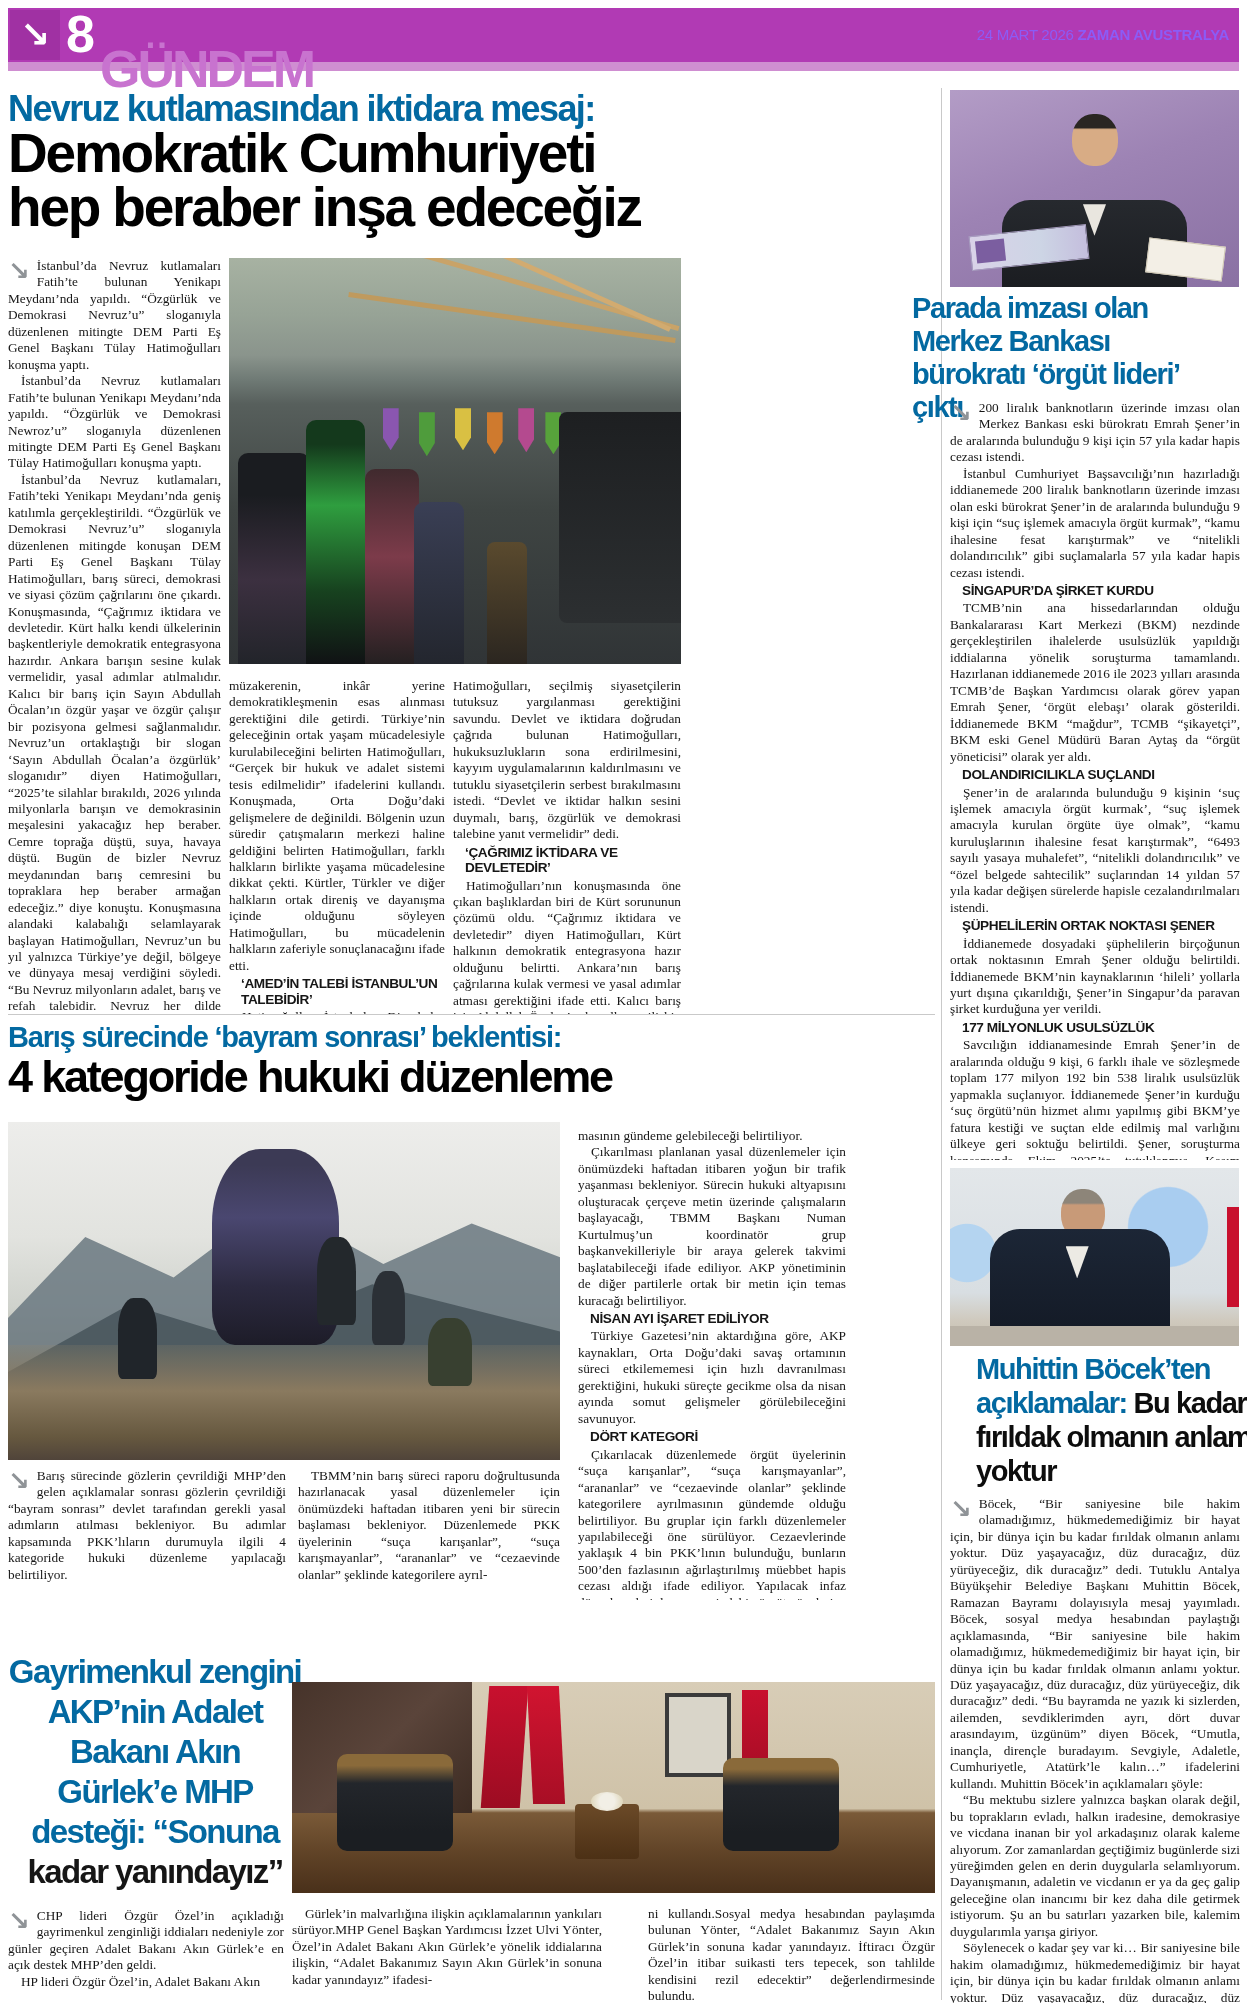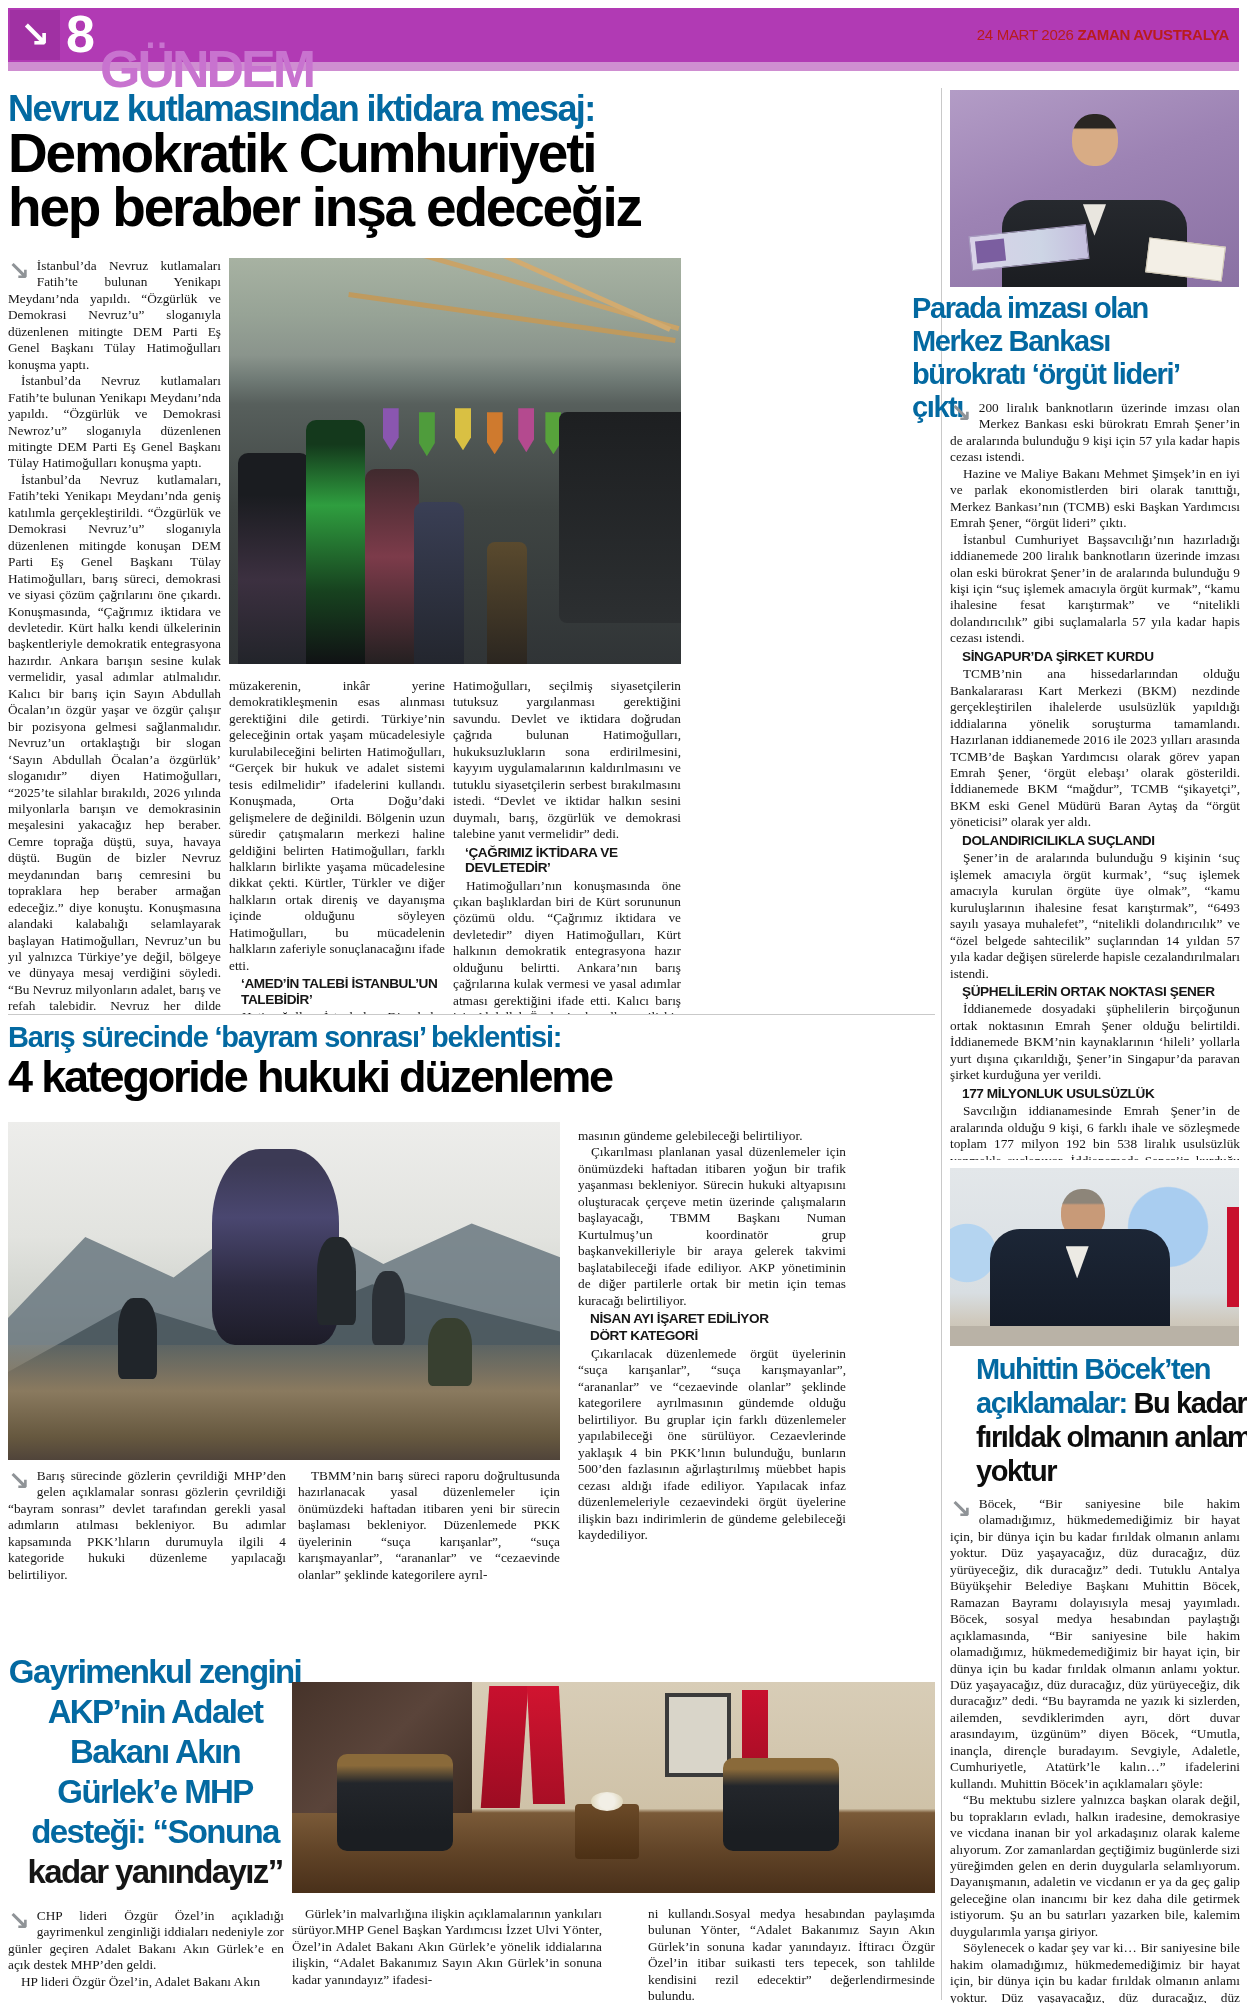--- a/index.html
+++ b/index.html
@@ -19,21 +19,21 @@
   .hl{font-family:"Liberation Sans","DejaVu Sans",sans-serif;font-weight:bold;color:#000000;letter-spacing:-2.2px;}
   .photo{position:absolute;overflow:hidden;background:#ccc;}
   .ph{position:absolute;}
   #hbar{left:8px;top:8px;width:1231px;height:54px;background:#b13ab4;}
   #hstrip{left:8px;top:62px;width:1231px;height:9px;background:#cf8ed1;}
   #hlogo{left:10px;top:10px;width:50px;height:50px;background:#a02fa3;background:#a031a3;
          display:flex;align-items:center;justify-content:center;}
   #hlogo span{color:#fff;font-size:36px;line-height:36px;font-family:"DejaVu Sans",sans-serif;font-weight:bold;}
   #hnum{left:66px;top:7px;font-size:52px;line-height:54px;color:#ffffff;font-weight:bold;letter-spacing:-2px;}
   #hsec{left:100px;top:7px;font-size:52px;line-height:54px;color:#c873cf;font-weight:bold;letter-spacing:-3px;margin-top:35px;}
-  #hdate{right:18px;top:26px;font-size:15px;color:#b91c1c;letter-spacing:-0.3px;}
+  #hdate{right:18px;top:26px;font-size:15px;color:#8b5cf6;letter-spacing:-0.3px;}
   #hdate .bold{font-weight:bold;}
   #a1-kicker{left:8px;top:90px;width:660px;font-size:36px;line-height:38px;}
   #a1-headline{left:8px;top:126px;width:700px;font-size:55px;line-height:54px;}
   #a1-col1{left:8px;top:258px;width:213px;height:757px;}
   #a1-col2{left:229px;top:678px;width:216px;height:337px;}
   #a1-col3{left:453px;top:678px;width:228px;height:337px;}
   #photo-nevruz{left:229px;top:258px;width:452px;height:406px;}
   #vrule{left:941px;top:88px;width:1px;height:1912px;background:#c9c9c9;}
   #rule-a2{left:8px;top:1014px;width:927px;height:1px;background:#c9c9c9;}
   #a2-kicker{left:8px;top:1022px;width:680px;font-size:29px;line-height:31px;letter-spacing:-1.2px;}
@@ -130,20 +130,21 @@
   <div class="ph" style="left:56%;top:34%;width:7%;height:26%;background:#23282c;border-radius:40% 40% 10% 10%;"></div>
   <div class="ph" style="left:66%;top:44%;width:6%;height:22%;background:#2b3036;border-radius:40% 40% 10% 10%;"></div>
   <div class="ph" style="left:20%;top:52%;width:7%;height:24%;background:#20252a;border-radius:40% 40% 10% 10%;"></div>
   <div class="ph" style="left:76%;top:58%;width:8%;height:20%;background:#384030;border-radius:40% 40% 10% 10%;"></div>
 </div>
 
 <div id="a2-colC" class="abs colbox">
   <p class="bp">masının gündeme gelebileceği belirtiliyor.</p>
   <p class="bp ind">Çıkarılması planlanan yasal düzenlemeler için önümüzdeki haftadan itibaren yoğun bir trafik yaşanması bekleniyor. Sürecin hukuki altyapısını oluşturacak çerçeve metin üzerinde çalışmaların başlayacağı, TBMM Başkanı Numan Kurtulmuş’un koordinatör grup başkanvekilleriyle bir araya gelerek takvimi başlatabileceği ifade ediliyor. AKP yönetiminin de diğer partilerle ortak bir metin için temas kuracağı belirtiliyor.</p>
   <div class="subhead">NİSAN AYI İŞARET EDİLİYOR</div>
+  <p class="bp ind">Türkiye Gazetesi’nin aktardığına göre, AKP kaynakları, Orta Doğu’daki savaş ortamının süreci etkilememesi için hızlı davranılması gerektiğini, hukuki süreçte gecikme olsa da nisan ayında somut gelişmeler görülebileceğini savunuyor.</p>
   <div class="subhead">DÖRT KATEGORİ</div>
   <p class="bp ind">Çıkarılacak düzenlemede örgüt üyelerinin “suça karışanlar”, “suça karışmayanlar”, “arananlar” ve “cezaevinde olanlar” şeklinde kategorilere ayrılmasının gündemde olduğu belirtiliyor. Bu gruplar için farklı düzenlemeler yapılabileceği öne sürülüyor. Cezaevlerinde yaklaşık 4 bin PKK’lının bulunduğu, bunların 500’den fazlasının ağırlaştırılmış müebbet hapis cezası aldığı ifade ediliyor. Yapılacak infaz düzenlemeleriyle cezaevindeki örgüt üyelerine ilişkin bazı indirimlerin de gündeme gelebileceği kaydediliyor.</p>
 </div>
 
 <div id="a2-colA" class="abs colbox">
   <p class="bp"><span class="arrow">↘</span><span>Barış sürecinde gözlerin çevrildiği MHP’den gelen açıklamalar sonrası gözlerin çevrildiği “bayram sonrası” devlet tarafından gerekli yasal adımların atılması bekleniyor. Bu adımlar kapsamında PKK’lıların durumuyla ilgili 4 kategoride hukuki düzenleme yapılacağı belirtiliyor.</span></p>
 </div>
 <div id="a2-colB" class="abs colbox">
   <p class="bp ind">TBMM’nin barış süreci raporu doğrultusunda hazırlanacak yasal düzenlemeler için önümüzdeki haftadan itibaren yeni bir sürecin başlaması bekleniyor. Düzenlemede PKK üyelerinin “suça karışanlar”, “suça karışmayanlar”, “arananlar” ve “cezaevinde olanlar” şeklinde kategorilere ayrıl-</p>
 </div>
@@ -182,21 +183,20 @@
   <div class="ph" style="left:50%;top:12%;width:46px;height:52px;margin-left:-23px;background:linear-gradient(180deg,#2a2622 26%,#d8ac85 30%);border-radius:46%;"></div>
   <div class="ph" style="left:18%;bottom:0;width:64%;height:44%;background:linear-gradient(180deg,#26292e,#1b1d21);border-radius:28px 28px 0 0;"></div>
   <div class="ph" style="left:46%;bottom:26%;width:8%;height:16%;background:#e9e6df;clip-path:polygon(0 0,100% 0,50% 100%);"></div>
   <div class="ph" style="left:7%;bottom:11%;width:40%;height:17%;background:linear-gradient(90deg,#d9d2e8,#cdd5e5 60%,#c4bedd);border:1px solid #a89ec0;transform:rotate(-6deg);"></div>
   <div class="ph" style="left:9%;bottom:13%;width:10%;height:11%;background:#7b5ea0;transform:rotate(-6deg);"></div>
   <div class="ph" style="right:5%;bottom:5%;width:26%;height:17%;background:#f3efe6;transform:rotate(7deg);border:1px solid #cfc7b4;"></div>
 </div>
 <div id="s1-headline" class="abs red">Parada imzası olan Merkez Bankası bürokratı ‘örgüt lideri’ çıktı</div>
 <div id="s1-body" class="abs colbox">
   <p class="bp"><span class="arrow">↘</span><span>200 liralık banknotların üzerinde imzası olan Merkez Bankası eski bürokratı Emrah Şener’in de aralarında bulunduğu 9 kişi için 57 yıla kadar hapis cezası istendi.</span></p>
-  <p class="bp ind">Hazine ve Maliye Bakanı Mehmet Şimşek’in en iyi ve parlak ekonomistlerden biri olarak tanıttığı, Merkez Bankası’nın (TCMB) eski Başkan Yardımcısı Emrah Şener, “örgüt lideri” çıktı.</p>
   <p class="bp ind">İstanbul Cumhuriyet Başsavcılığı’nın hazırladığı iddianemede 200 liralık banknotların üzerinde imzası olan eski bürokrat Şener’in de aralarında bulunduğu 9 kişi için “suç işlemek amacıyla örgüt kurmak”, “kamu ihalesine fesat karıştırmak” ve “nitelikli dolandırıcılık” gibi suçlamalarla 57 yıla kadar hapis cezası istendi.</p>
   <div class="subhead">SİNGAPUR’DA ŞİRKET KURDU</div>
   <p class="bp ind">TCMB’nin ana hissedarlarından olduğu Bankalararası Kart Merkezi (BKM) nezdinde gerçekleştirilen ihalelerde usulsüzlük yapıldığı iddialarına yönelik soruşturma tamamlandı. Hazırlanan iddianemede 2016 ile 2023 yılları arasında TCMB’de Başkan Yardımcısı olarak görev yapan Emrah Şener, ‘örgüt elebaşı’ olarak gösterildi. İddianemede BKM “mağdur”, TCMB “şikayetçi”, BKM eski Genel Müdürü Baran Aytaş da “örgüt yöneticisi” olarak yer aldı.</p>
   <div class="subhead">DOLANDIRICILIKLA SUÇLANDI</div>
   <p class="bp ind">Şener’in de aralarında bulunduğu 9 kişinin ‘suç işlemek amacıyla örgüt kurmak’, “suç işlemek amacıyla kurulan örgüte üye olmak”, “kamu kuruluşlarının ihalesine fesat karıştırmak”, “6493 sayılı yasaya muhalefet”, “nitelikli dolandırıcılık” ve “özel belgede sahtecilik” suçlarından 14 yıldan 57 yıla kadar değişen sürelerde hapisle cezalandırılmaları istendi.</p>
   <div class="subhead">ŞÜPHELİLERİN ORTAK NOKTASI ŞENER</div>
   <p class="bp ind">İddianemede dosyadaki şüphelilerin birçoğunun ortak noktasının Emrah Şener olduğu belirtildi. İddianemede BKM’nin kaynaklarının ‘hileli’ yollarla yurt dışına çıkarıldığı, Şener’in Singapur’da paravan şirket kurduğuna yer verildi.</p>
   <div class="subhead">177 MİLYONLUK USULSÜZLÜK</div>
   <p class="bp ind">Savcılığın iddianamesinde Emrah Şener’in de aralarında olduğu 9 kişi, 6 farklı ihale ve sözleşmede toplam 177 milyon 192 bin 538 liralık usulsüzlük yapmakla suçlanıyor. İddianemede Şener’in kurduğu ‘suç örgütü’nün hizmet alımı yapılmış gibi BKM’ye fatura kestiği ve suçtan elde edilmiş mal varlığını ülkeye geri soktuğu belirtildi. Şener, soruşturma kapsamında Ekim 2025’te tutuklanmış, Kasım 2025’te ise ev hapsi ve yurt dışı çıkış yasağı kararıyla tahliye edilmişti.</p>
 </div>

